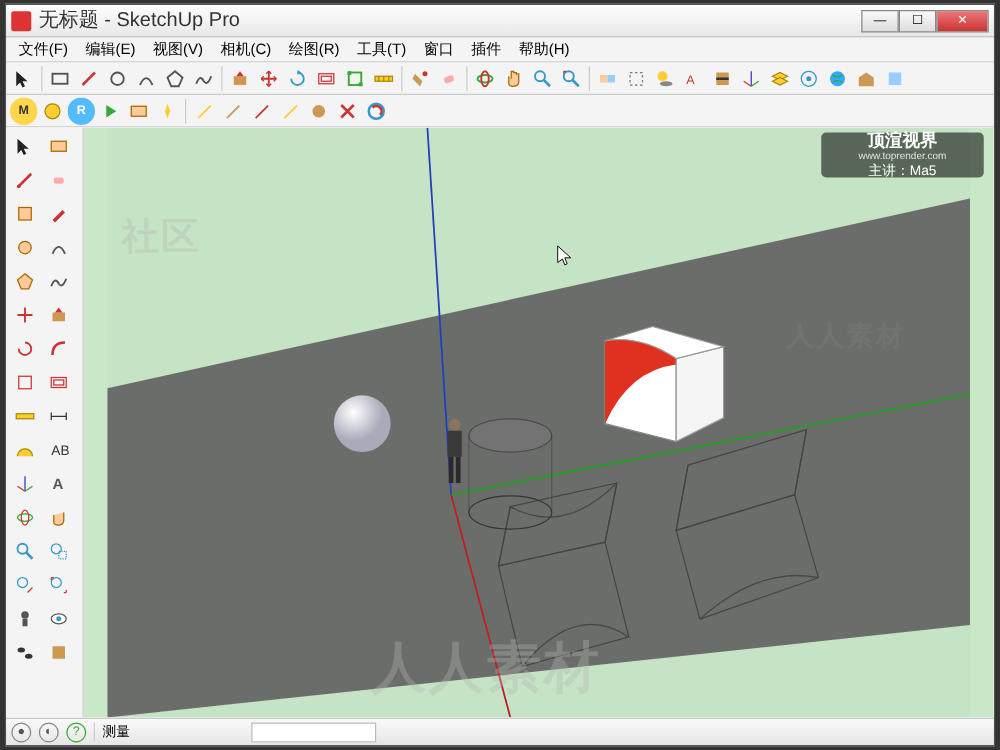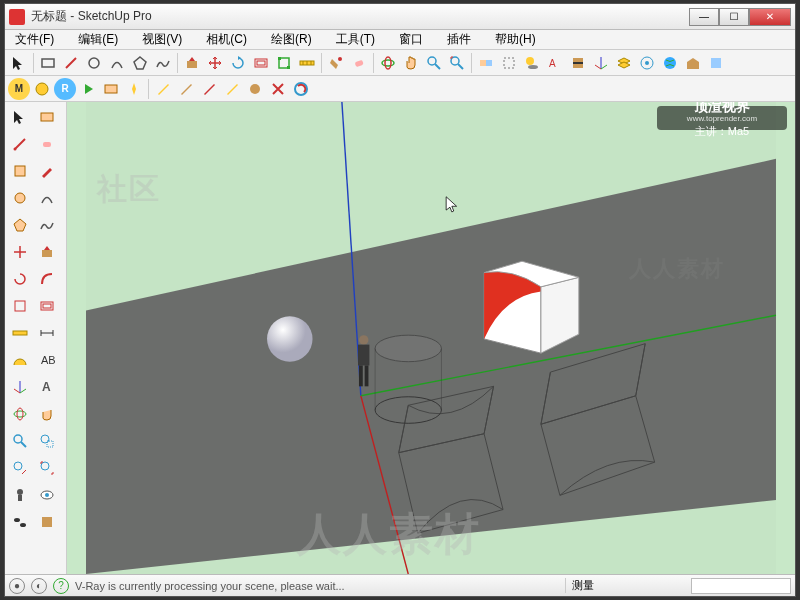--- a/index.html
+++ b/index.html
@@ -1,34 +1,34 @@
 <!DOCTYPE html>
 <html><head>
 <meta charset="utf-8">
 <style>
 * { margin: 0; padding: 0; box-sizing: border-box; font-family: "Microsoft YaHei", Tahoma, sans-serif; }
 body { background: #333; width: 800px; height: 600px; overflow: hidden; position: relative; }
 .window { position: absolute; top: 3px; left: 4px; width: 792px; height: 594px; background: #f0f0f0; border: 1px solid #555; display: flex; flex-direction: column; }
 .titlebar { height: 26px; background: linear-gradient(#fdfdfd,#e8e8e8); display: flex; align-items: center; padding: 0 4px; border-bottom: 1px solid #bbb; }
 .titlebar .app-icon { width: 16px; height: 16px; background: #d33; border-radius: 2px; margin-right: 6px; }
-.titlebar .title { font-size: 12px; color: #333; flex: 1; }
+.titlebar .title { font-size: 16px; color: #333; flex: 1; }
 .win-btns { display: flex; gap: 0; }
 .win-btn { width: 30px; height: 18px; border: 1px solid #888; background: linear-gradient(#fafafa,#ddd); font-size: 10px; text-align: center; line-height: 16px; cursor: pointer; }
 .win-btn.close { background: linear-gradient(#e77,#c33); color: #fff; width: 42px; }
-.menubar { height: 20px; background: #f4f4f4; display: flex; align-items: center; padding: 0 4px; gap: 12px; border-bottom: 1px solid #ccc; font-size: 12px; }
+.menubar { height: 20px; background: #f4f4f4; display: flex; align-items: center; padding: 0 4px; gap: 2px; border-bottom: 1px solid #ccc; font-size: 12px; }
 .menu-item { padding: 1px 6px; cursor: pointer; }
 .toolbar { background: #f4f4f4; border-bottom: 1px solid #ccc; display: flex; align-items: center; padding: 1px 3px; gap: 1px; flex-wrap: nowrap; min-height: 26px; }
 .tbtn { width: 22px; height: 22px; border: 1px solid transparent; display: flex; align-items: center; justify-content: center; cursor: pointer; font-size: 13px; border-radius: 2px; }
 .tbtn svg { width: 16px; height: 16px; }
 .sep { width: 1px; height: 20px; background: #ccc; margin: 0 2px; }
 .workspace { flex: 1; display: flex; background: #fff; position: relative; overflow: hidden; }
 .left-tools { width: 62px; background: #f4f4f4; border-right: 1px solid #ccc; display: flex; flex-wrap: wrap; align-content: flex-start; padding: 2px; gap: 1px; }
 .ltbtn { width: 26px; height: 26px; border: 1px solid transparent; display: flex; align-items: center; justify-content: center; cursor: pointer; font-size: 14px; }
 .viewport { flex: 1; position: relative; background: linear-gradient(180deg, #c8e8c8 0%, #c8e8c8 100%); overflow: hidden; }
-.watermark-logo { position: absolute; top: 4px; right: 8px; width: 130px; height: 24px; background: rgba(0,0,0,.55); border-radius: 4px; color: #fff; font-size: 11px; display: flex; flex-direction: column; align-items: center; justify-content: center; line-height: 1.1; }
+.watermark-logo { position: absolute; top: 4px; right: 8px; width: 130px; height: 36px; background: rgba(0,0,0,.55); border-radius: 4px; color: #fff; font-size: 11px; display: flex; flex-direction: column; align-items: center; justify-content: center; line-height: 1.1; }
 .statusbar { height: 22px; background: linear-gradient(#fafafa,#e6e6e6); border-top: 1px solid #bbb; display: flex; align-items: center; padding: 0 4px; font-size: 11px; gap: 6px; }
 .status-icon { width: 16px; height: 16px; border-radius: 50%; display: flex; align-items: center; justify-content: center; font-size: 10px; }
 .status-text { flex: 1; color: #555; white-space: nowrap; overflow: hidden; }
 .status-measure { width: 120px; text-align: left; padding-right: 6px; border-left: 1px solid #ccc; padding-left: 6px; }
 .status-input { width: 100px; height: 16px; border: 1px solid #bbb; background: #fff; }
 .wm-text { position:absolute; color:rgba(180,180,180,.35); font-size:30px; font-weight:bold; pointer-events:none; user-select:none; letter-spacing:2px;margin-top:22px; }
 </style>
 </head>
 <body>
 
@@ -547,18 +547,17 @@
       <div class="wm-text" style="top:45px;left:30px">社区</div>
       <div class="wm-text" style="bottom:10px;left:230px;font-size:44px">人人素材</div>
       <div class="wm-text" style="top:130px;right:70px;font-size:22px;opacity:.25">人人素材</div>
     </div>
   </div>
 
   <div class="statusbar">
     <div class="status-icon" style="border:1px solid #888;color:#555">●</div>
     <div class="status-icon" style="border:1px solid #888;color:#555">◐</div>
     <div class="status-icon" style="border:1px solid #3a3;color:#3a3">?</div>
-    <div class="status-text">V-Ray is currently processing your scene, please wait...</div>
     <div class="status-measure">测量</div>
     <input class="status-input" style="">
   </div>
 
 </div>
 
 </body></html>

